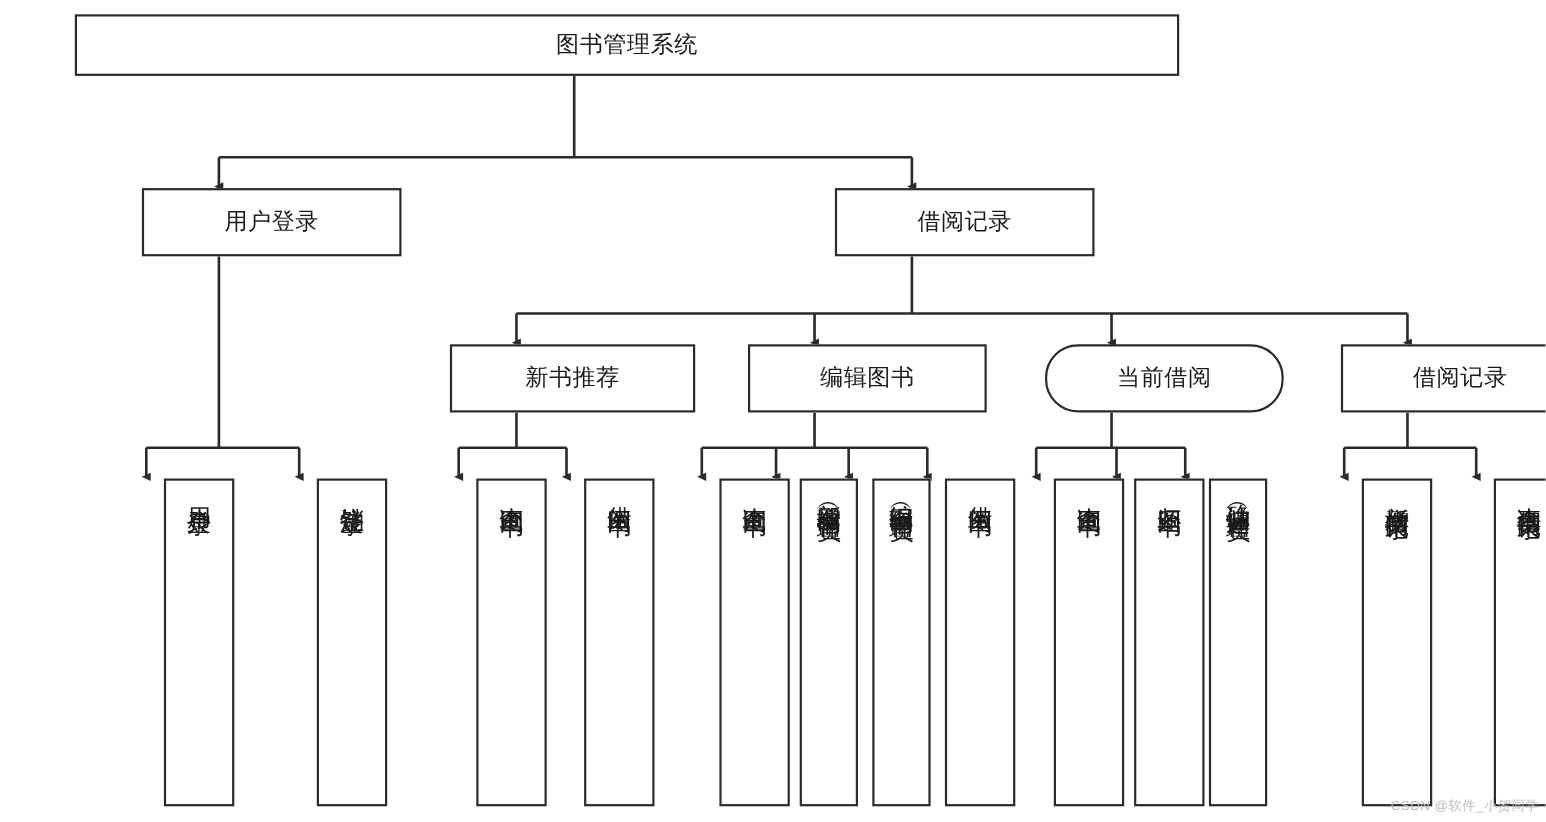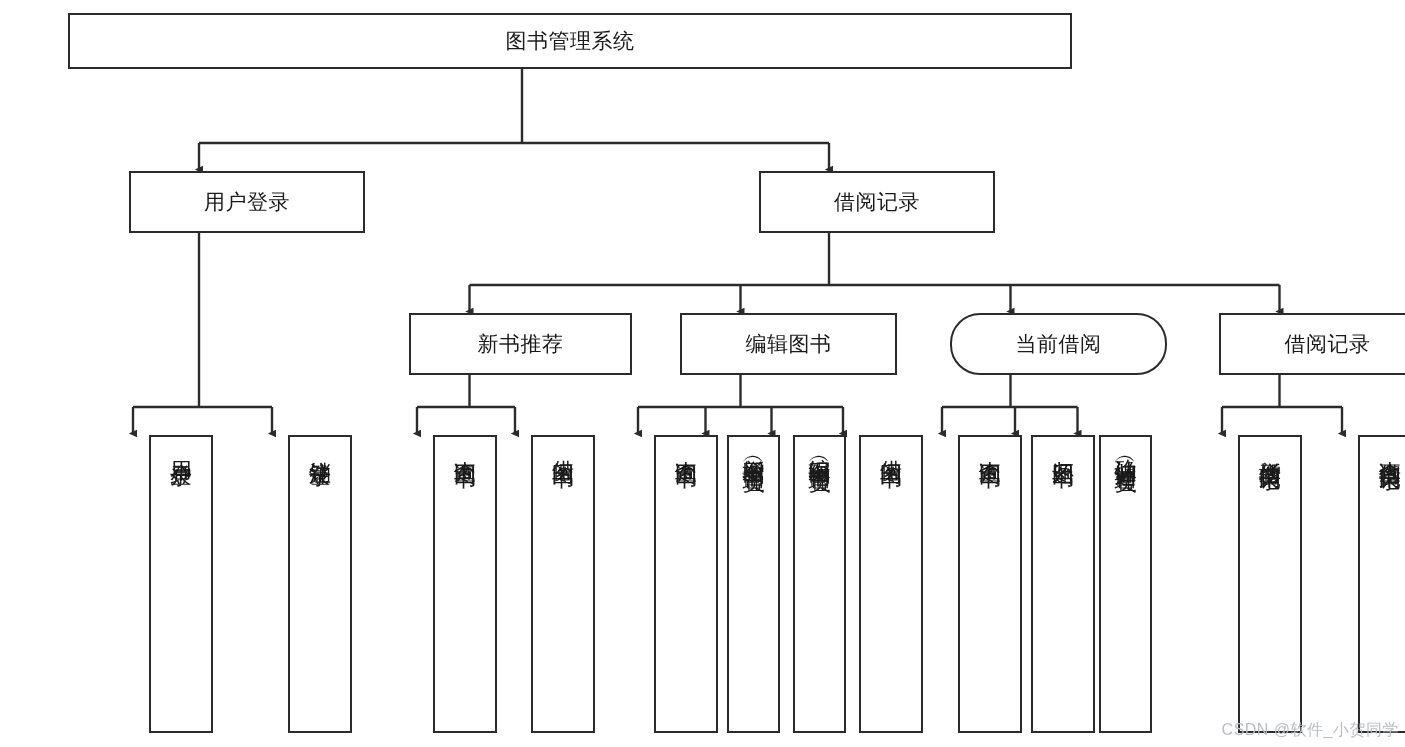--- a/index.html
+++ b/index.html
@@ -60,21 +60,21 @@
     white-space: normal;
   }
   .node-vertical.tall-text {
     align-items: flex-start;
     padding-top: 4px;
   }
   #watermark {
     position: absolute;
     right: 6px;
     bottom: 6px;
-    font-size: 16px;
+    font-size: 12px;
     color: #b9bcc1;
     letter-spacing: 0.5px;
     font-family: "Liberation Sans", "DejaVu Sans", sans-serif;
     white-space: nowrap;
     pointer-events: none;
   }
 </style>
 </head>
 <body>
 

